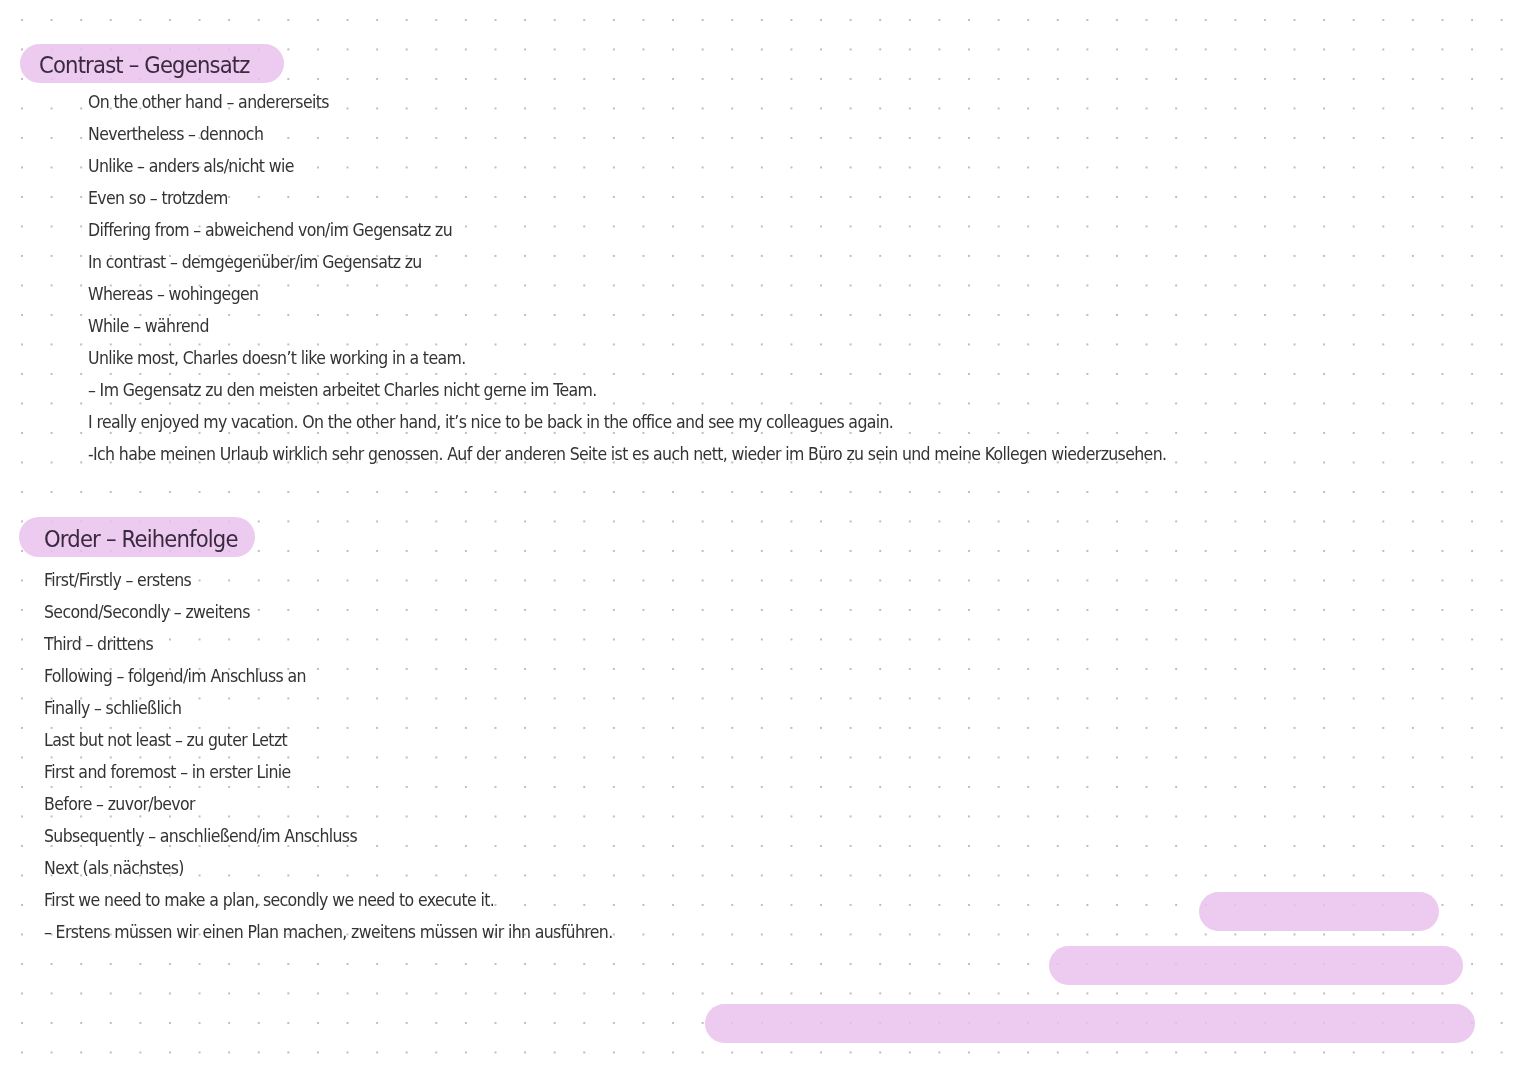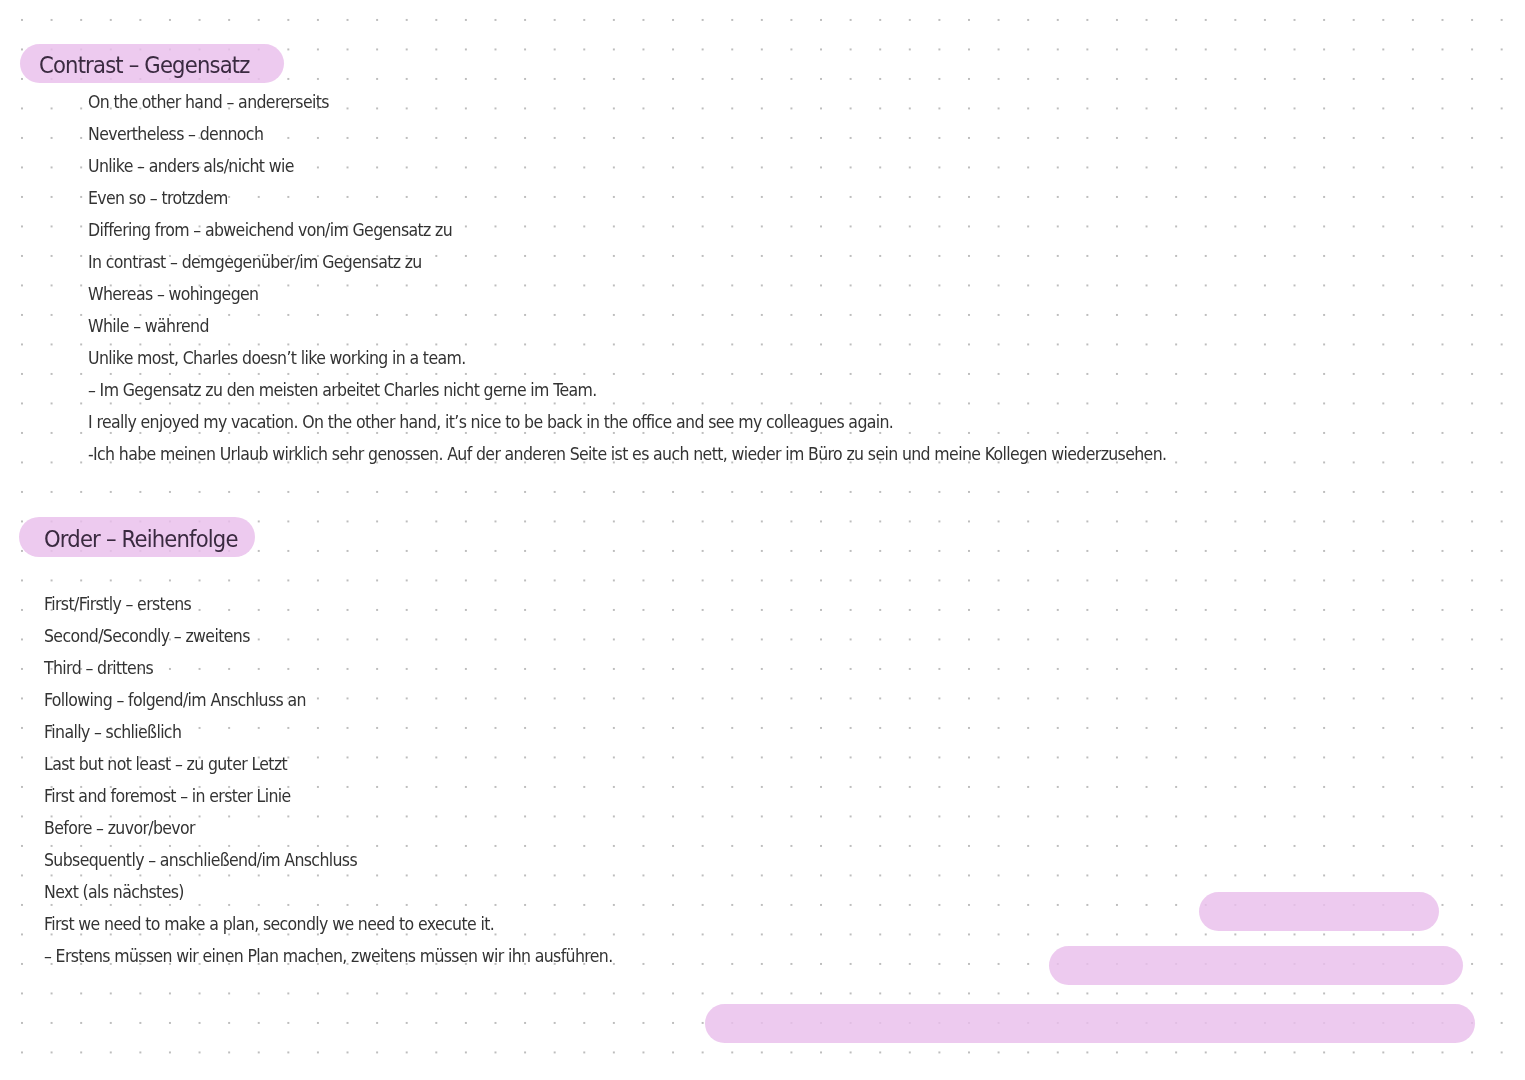--- a/index.html
+++ b/index.html
@@ -50,21 +50,21 @@
       color: #333333;
       transform: scaleX(0.9);
       transform-origin: left center;
     }
     #section-contrast-heading-pill { left: 20px; top: 44px; width: 264px; height: 39px; }
     #section-contrast-heading { left: 39px; top: 49px; line-height: 32px; }
     #section-contrast-lines { left: 40px; top: 86px; margin-left: 48px; }
 
     #section-order-heading-pill { left: 19px; top: 517px; width: 236px; height: 40px; }
     #section-order-heading { left: 44px; top: 523px; line-height: 32px; }
-    #section-order-lines { left: 44px; top: 588px; }
+    #section-order-lines { left: 44px; top: 564px; }
 
     #deco-pill-1 { left: 1199px; top: 892px; width: 240px; height: 39px; }
     #deco-pill-2 { left: 1049px; top: 946px; width: 414px; height: 39px; }
     #deco-pill-3 { left: 705px; top: 1004px; width: 770px; height: 39px; }
   </style>
 </head>
 <body>
 
 <div class="pill" id="section-contrast-heading-pill"></div>
 <h2 class="heading" id="section-contrast-heading">Contrast – Gegensatz</h2>

